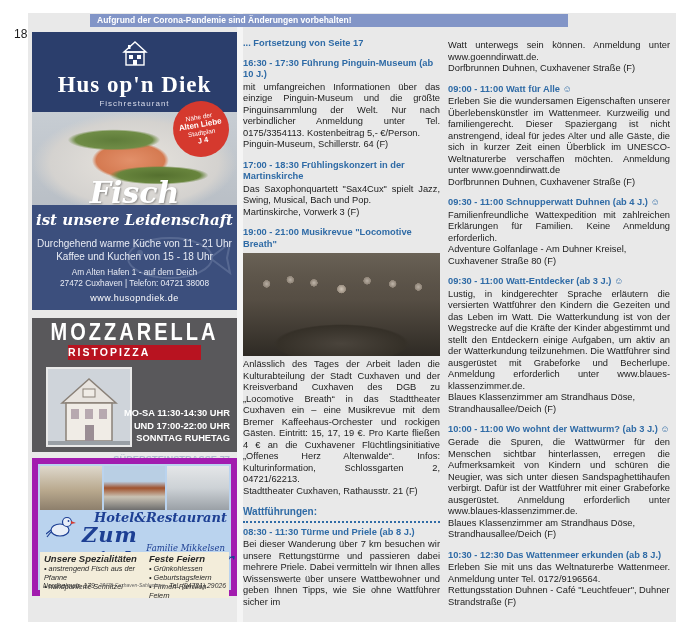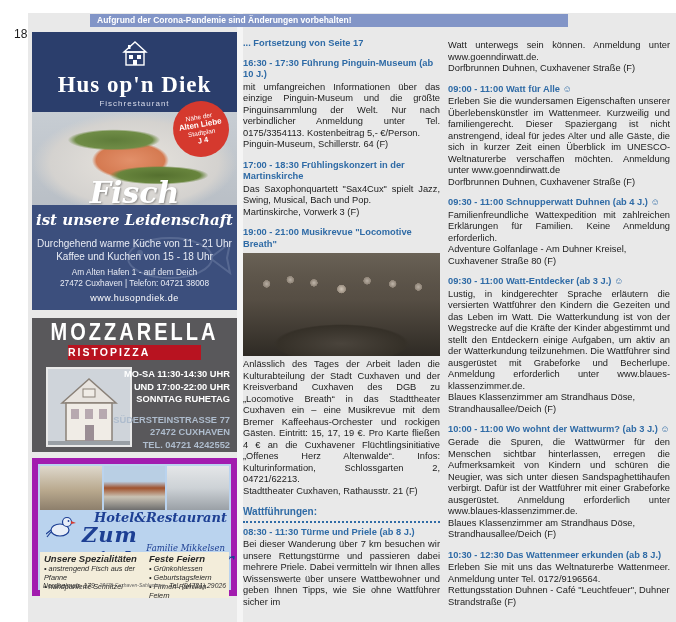--- a/index.html
+++ b/index.html
@@ -46,21 +46,21 @@
   .ad1-web{position:absolute;left:0;right:0;top:88px;text-align:center;font-size:9px;color:#fff;letter-spacing:.5px;}
 
   
   .ad2{top:318px;height:134px;background:#59585b;color:#fff;padding-left:7px;}
   .ad2-name{position:absolute;left:0;right:0;top:3px;text-align:center;font-size:20px;font-weight:bold;
             letter-spacing:3px;transform:scaleY(1.15);}
   .ad2-band{position:absolute;left:36px;top:27px;width:133px;height:15px;background:#b81320;
             font-size:10.5px;font-weight:bold;line-height:15px;letter-spacing:2px;}
   .ad2-photo{position:absolute;left:14px;top:49px;width:82px;height:76px;background:#cfd4da;border:2px solid #e9e9e9;}
   .ad2-right{position:absolute;right:7px;top:50px;text-align:right;line-height:1.35;}
-  .ad2-hours{font-size:9.3px;font-weight:bold;color:#fff;}
+  .ad2-hours{font-size:9.3px;font-weight:bold;color:#fff;margin-top:39px;}
   .ad2-addr{margin-top:8px;font-size:9.3px;font-weight:bold;color:#aebccd;}
 
   
   .ad3{top:458px;height:138px;background:#bad3ee;border:6px solid #a21caf;}
   .ad3-photos{position:absolute;left:2px;right:2px;top:2px;height:44px;display:flex;gap:2px;}
   .ad3-photos .ph{flex:1;}
   .ph-a{background:linear-gradient(180deg,#ded8cc 0%,#b9a98e 55%,#8d7f6c 100%);}
   .ph-b{background:linear-gradient(180deg,#b9cfe4 0%,#b9cfe4 35%,#a0522d 50%,#c9c2b4 70%,#6e6e6e 100%);}
   .ph-c{background:linear-gradient(180deg,#e4e6e8 0%,#cdd2d6 50%,#9aa0a6 100%);}
   .ad3-brand{position:absolute;left:4px;right:4px;top:46px;height:42px;color:#1d3f93;

